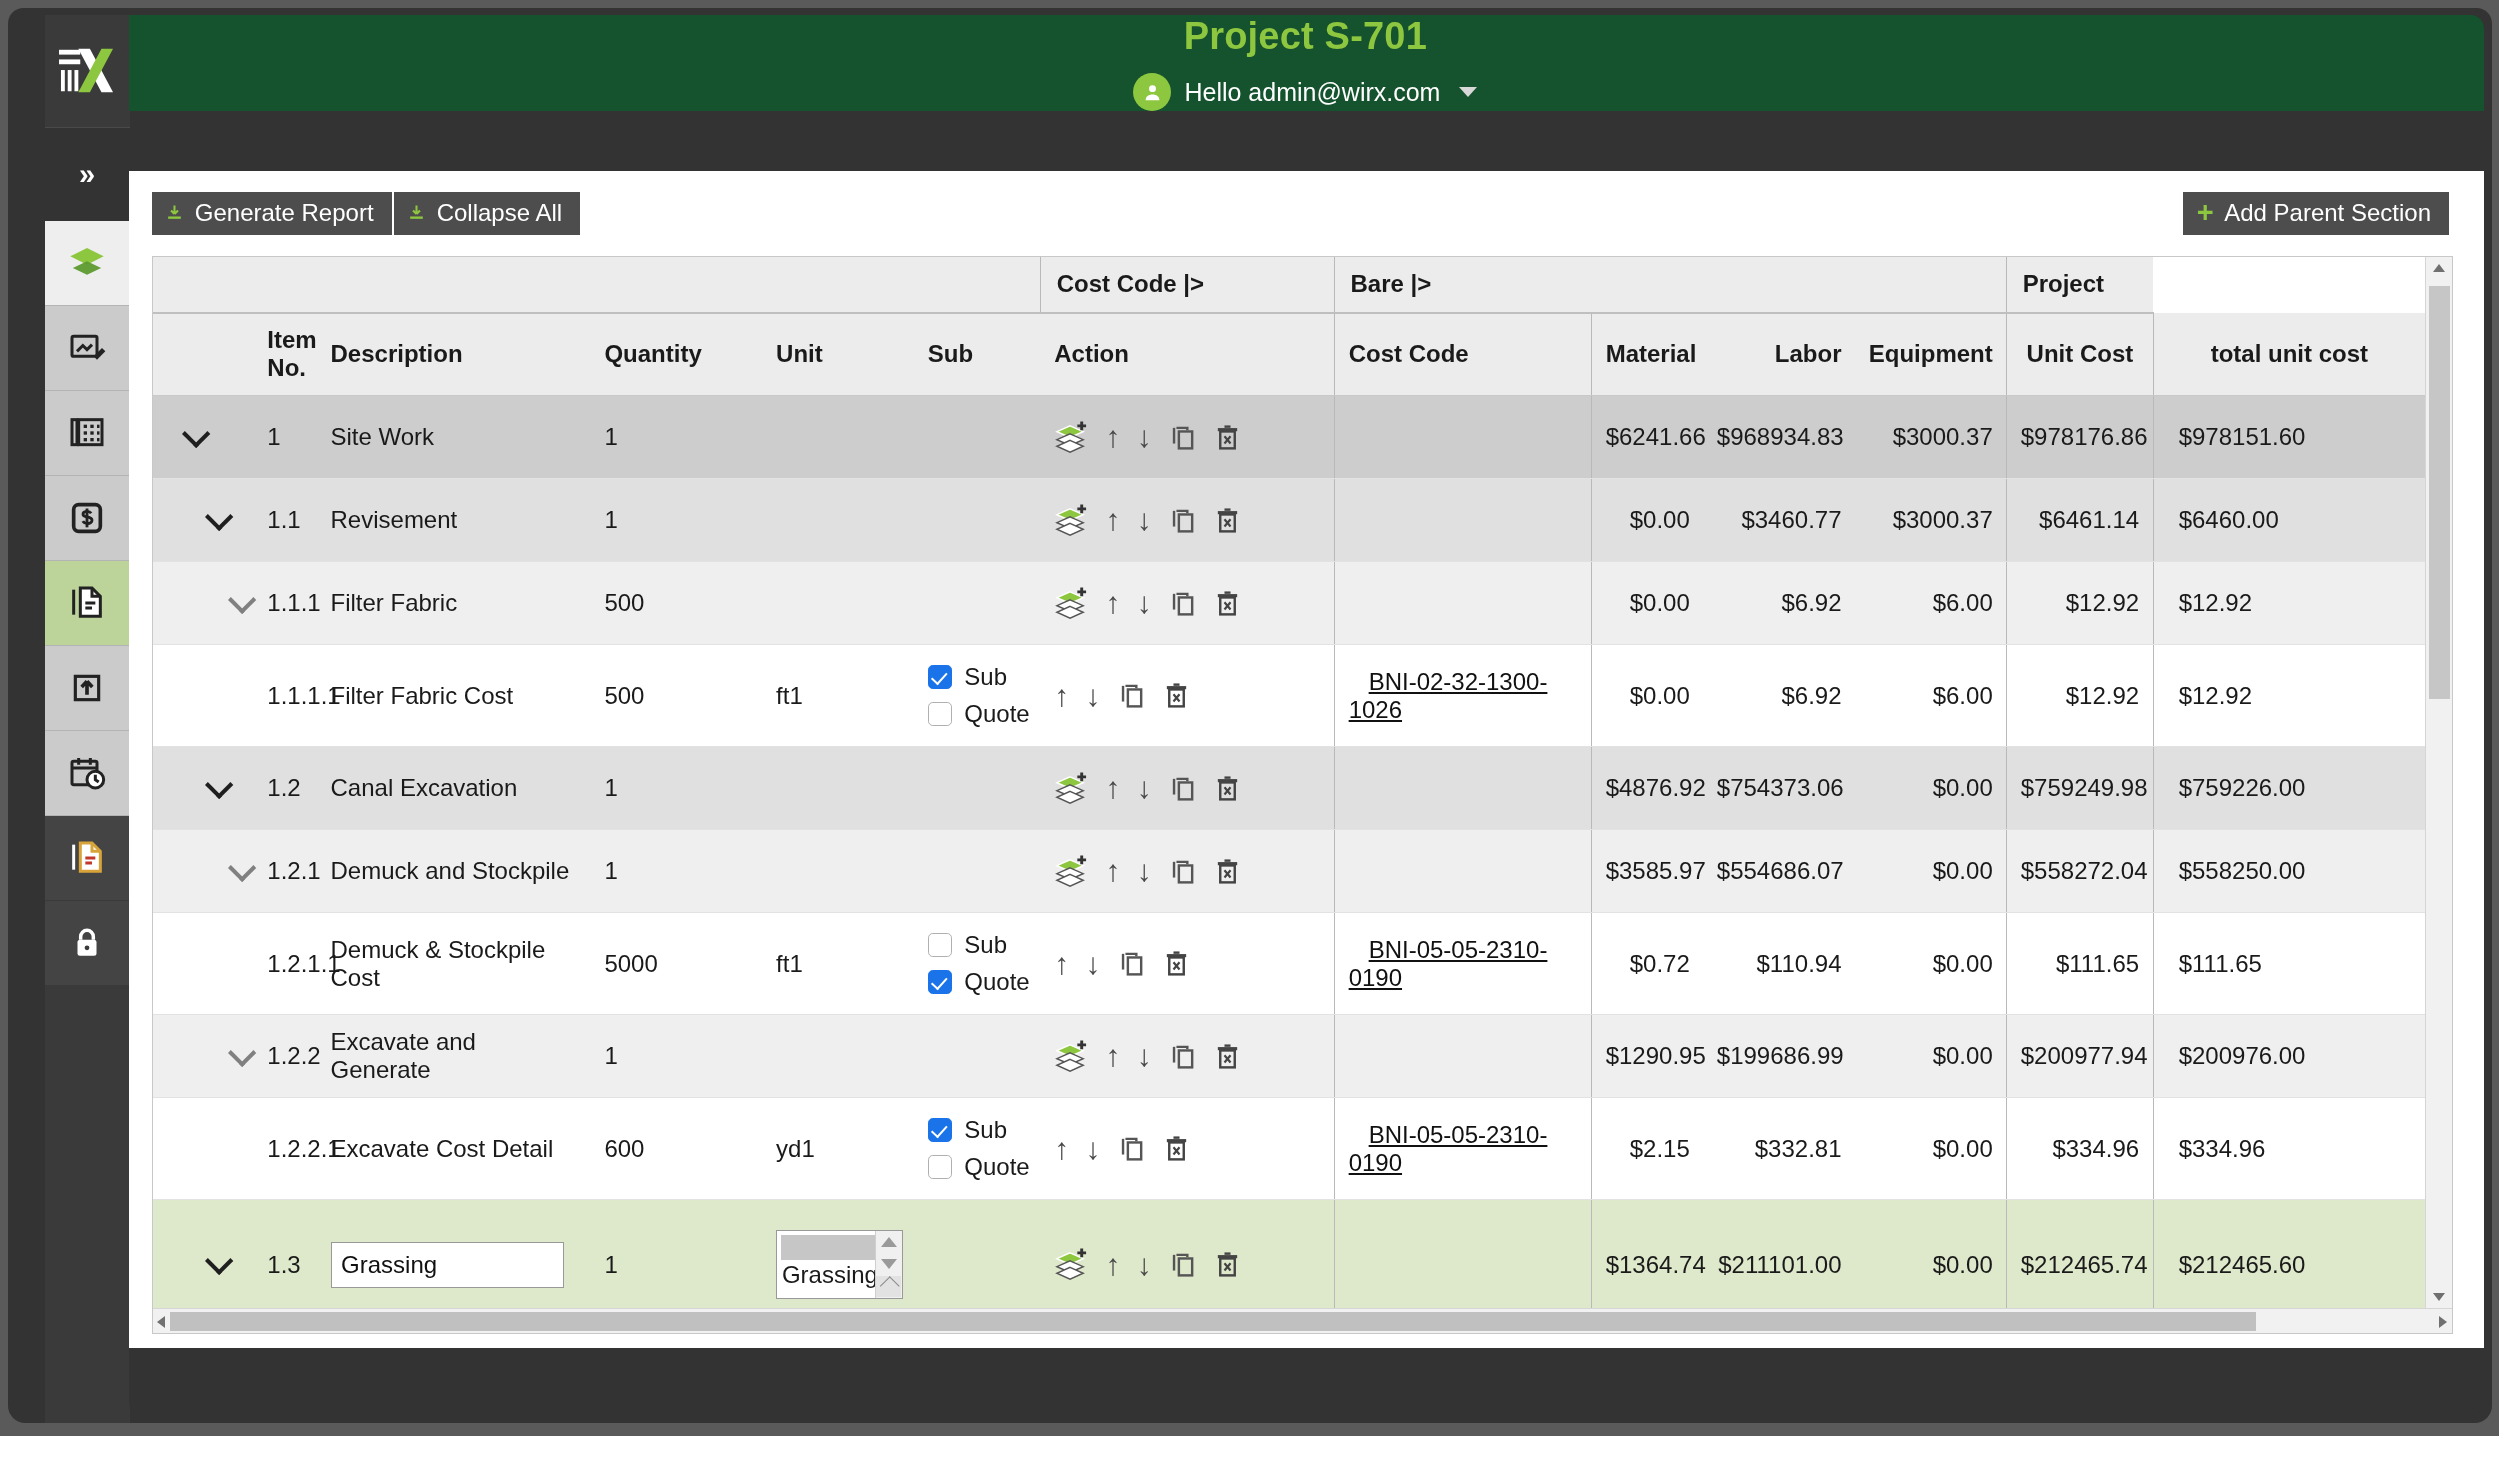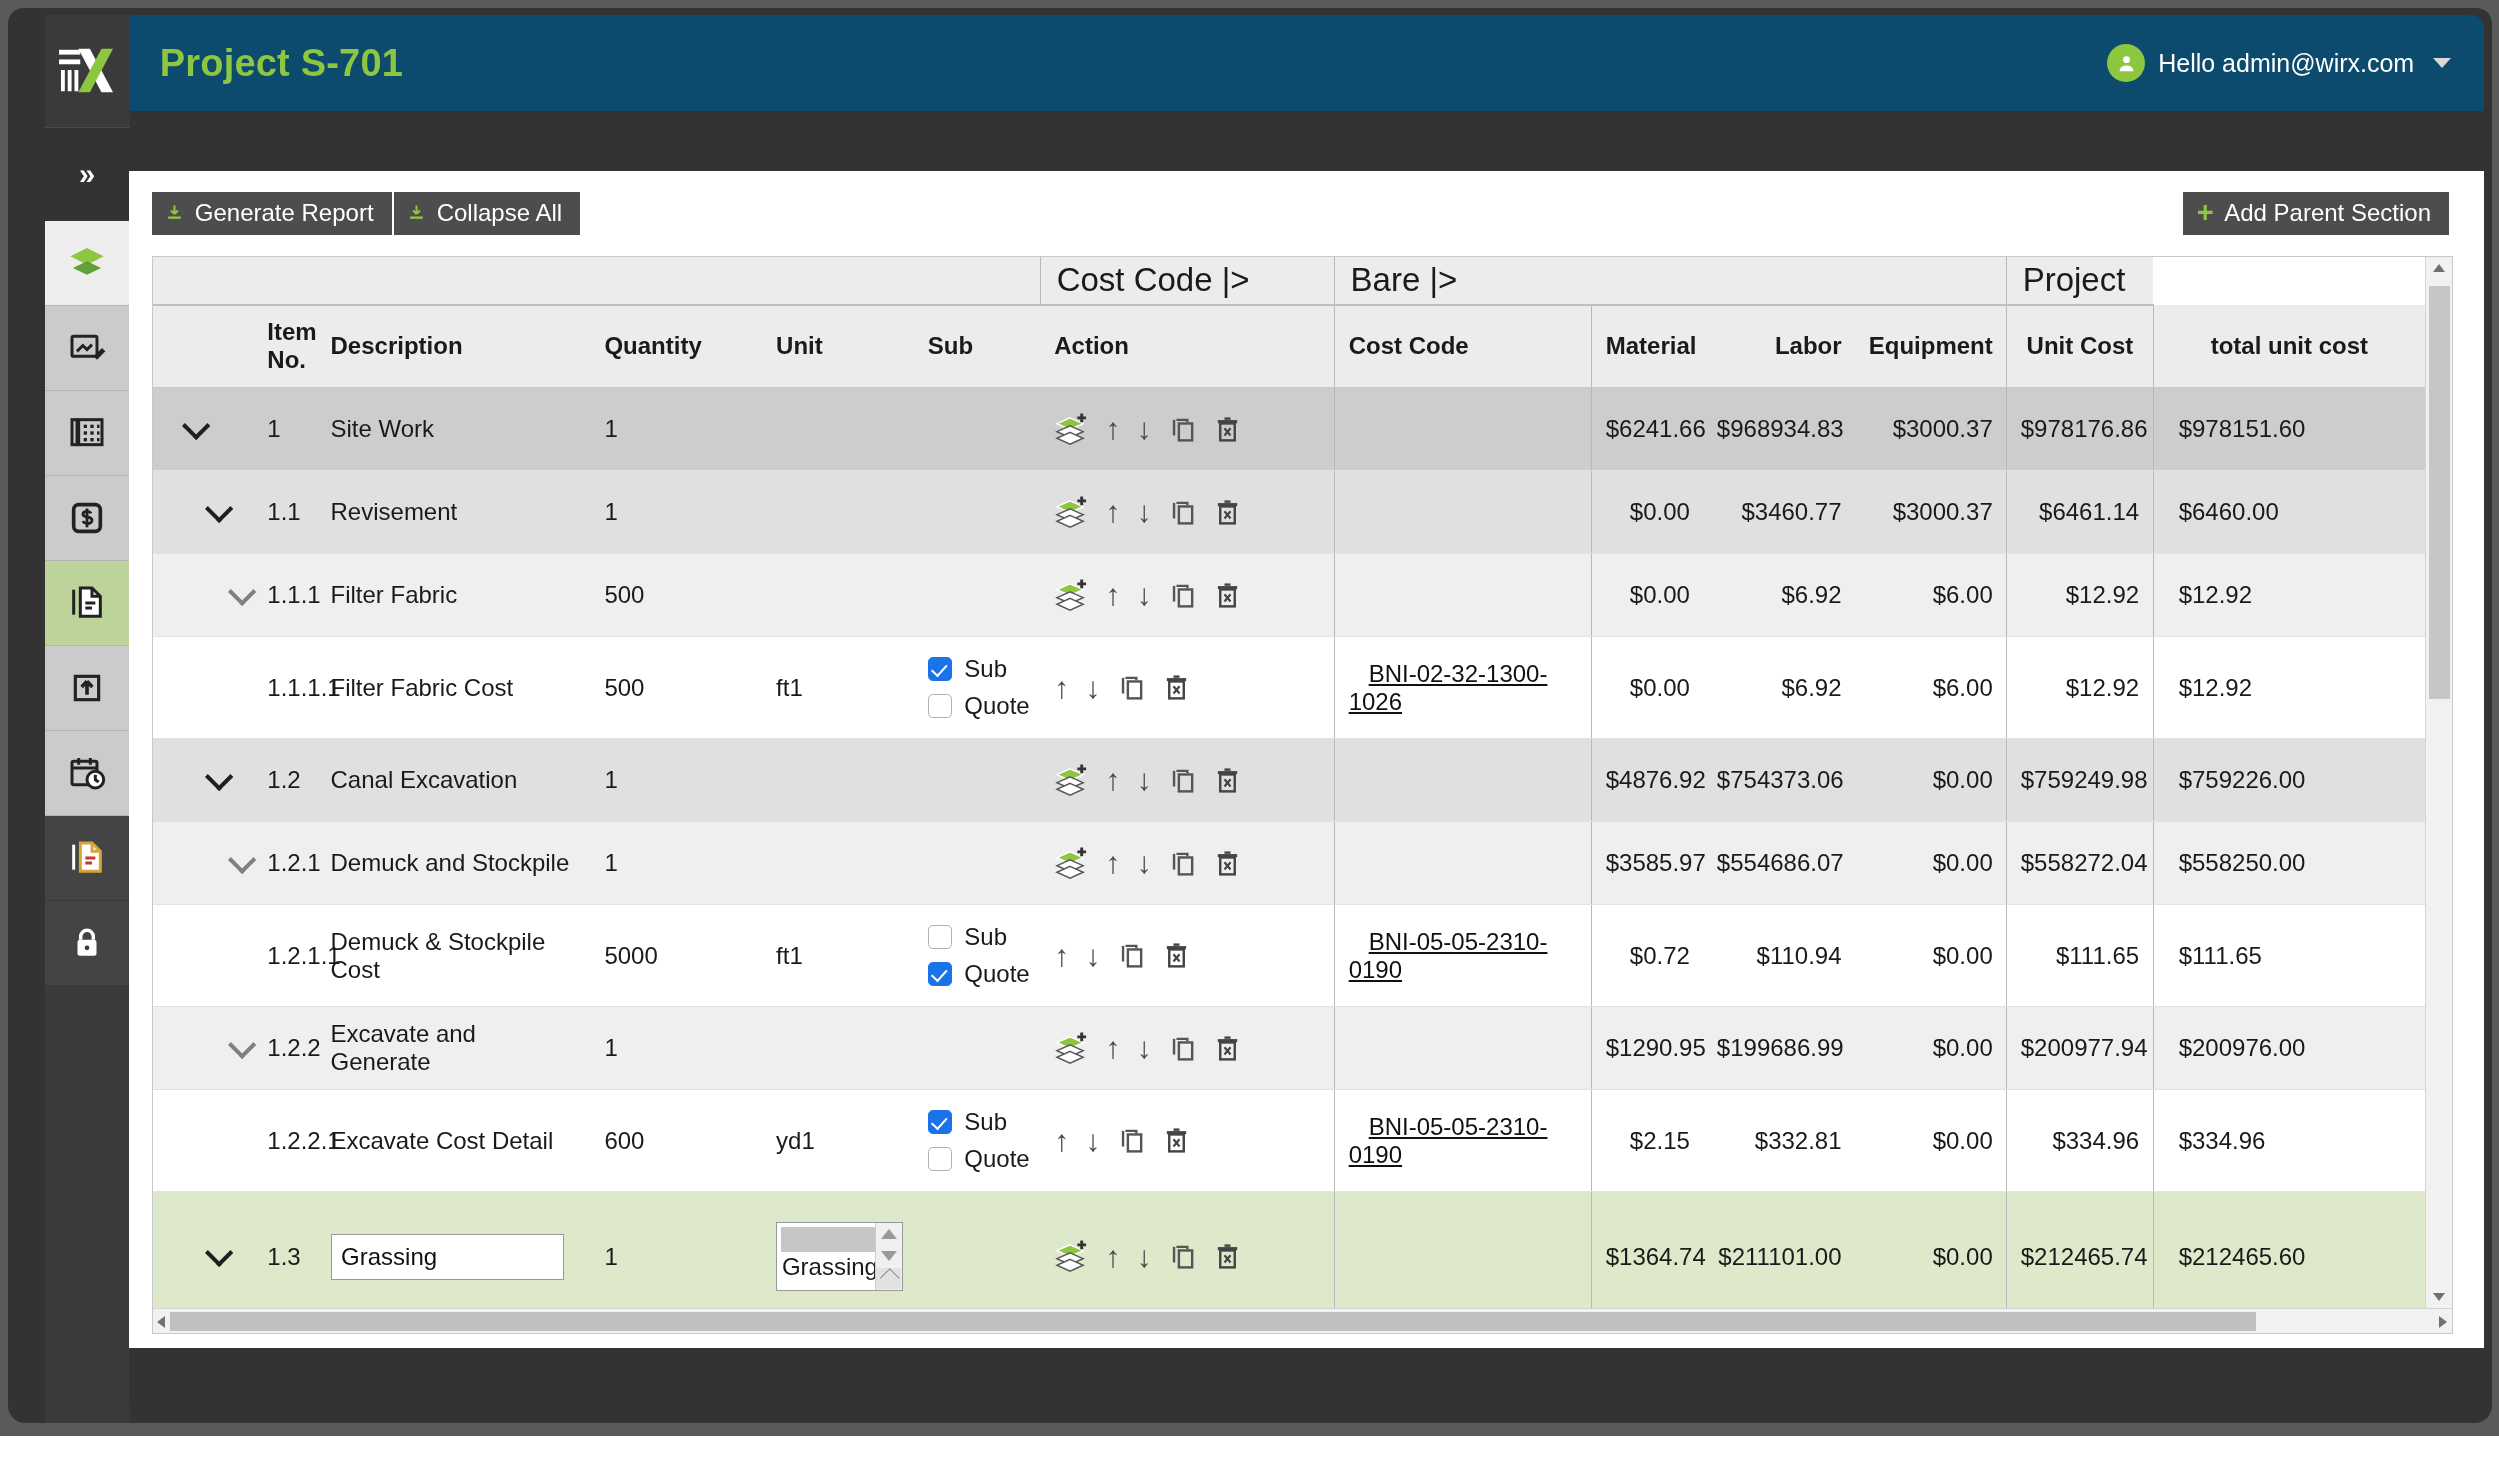--- a/index.html
+++ b/index.html
@@ -41,24 +41,25 @@
     cursor: pointer;
   }
   .nav-item.first { background: #eeeeee; }
   .nav-item.active-green { background: #bcd49a; }
   .nav-item.dark { background: #444444; border-bottom: 1px solid #3a3a3a; }
   .nav-item svg { display: block; }
 
   
   .topbar {
     position: absolute; left: 121px; top: 7.7px; right: 7.7px; height: 96px;
-    background: #0c4a6e;
+    background: #14532d;
     border-radius: 0 13.5px 0 0;
     display: flex; align-items: center; justify-content: space-between;
     padding: 0 33px 0 31px;
+    flex-direction: column;
   }
   .project-title {
     color: #8dc63f; font-size: 38px; font-weight: bold; letter-spacing: 0.2px;
   }
   .user-chip { display: flex; align-items: center; gap: 13px; justify-content: center; }
   .avatar {
     width: 38px; height: 38px; border-radius: 50%;
     background: #8dc63f; display: flex; align-items: center; justify-content: center;
   }
   .user-name { color: #ffffff; font-size: 25px; }
@@ -97,21 +98,21 @@
   .btn .plus { color: #8dc63f; font-size: 29px; font-weight: bold; line-height: .8; }
 
   .table-wrap {
     position: absolute; left: 23px; right: 31px; top: 85px; bottom: 13.5px;
     border: 1px solid #c8c8c8; background: #ffffff; overflow: hidden;
   }
   .scroller { position: absolute; left: 0; top: 0; right: 27px; bottom: 25px; overflow: hidden; }
   table { border-collapse: collapse; width: 100%; table-layout: fixed; }
   thead tr.grp th {
     background: #ececec; border-bottom: 2.9px solid #bfbfbf;
-    height: 48px; font-size: 33px; font-weight: normal; color: #1a1a1a;
+    height: 56px; font-size: 24px; font-weight: bold; color: #1a1a1a;
     text-align: left; padding: 0 15.4px; vertical-align: middle;
   }
   thead tr.cols th {
     background: #ececec; border-bottom: 1px solid #c9c9c9;
     height: 83px; font-size: 24px; font-weight: bold; color: #1a1a1a;
     vertical-align: middle; padding: 0 13.5px;
   }
   .vline { border-left: 1px solid #b9b9b9; }
 
   tbody td {

